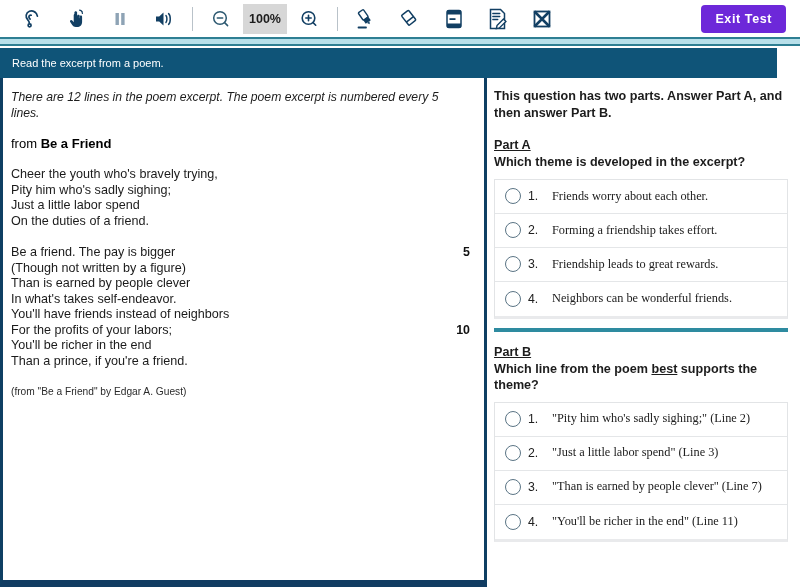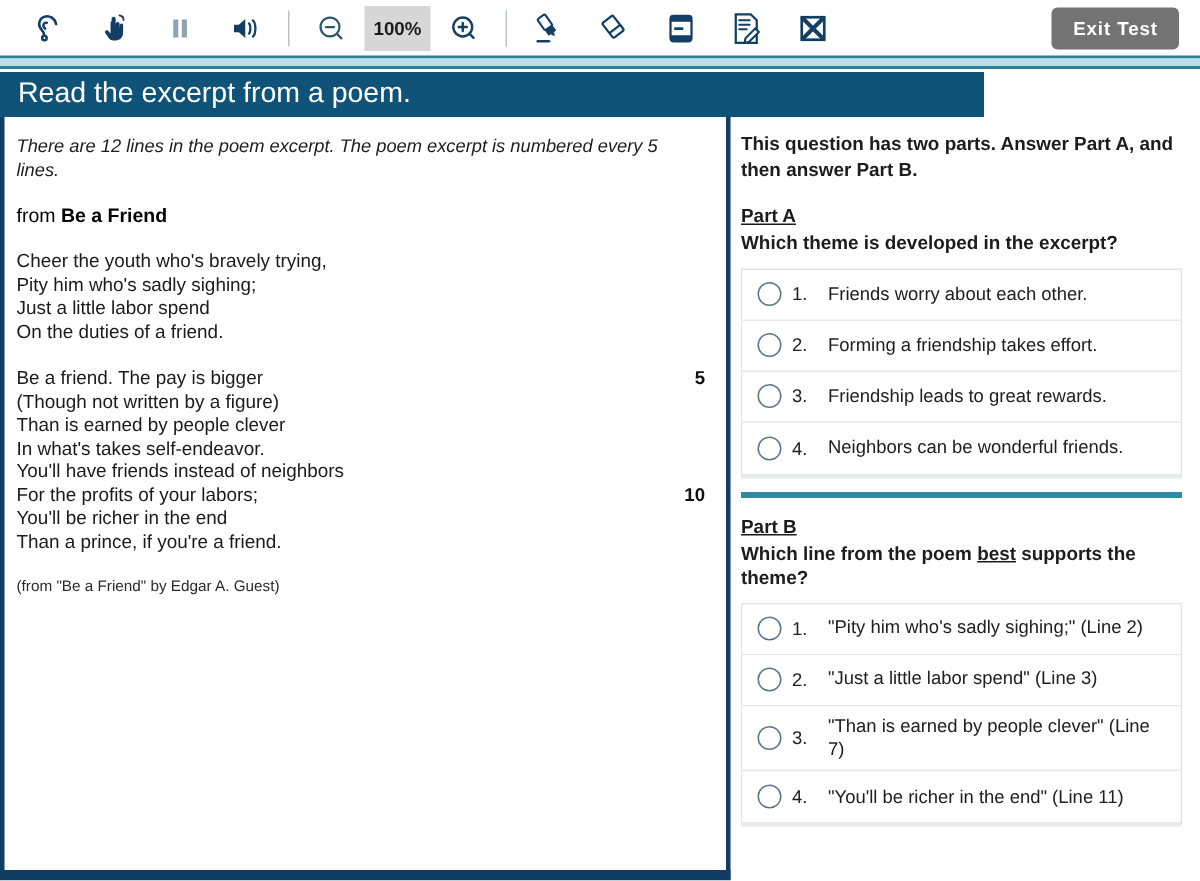--- a/index.html
+++ b/index.html
@@ -70,28 +70,28 @@
     height: 11px;
     background: #ffffff;
     position: relative;
   }
   #toolbar-rule .r1 { position:absolute; left:0; top:0;  width:800px; height:2px; background:#2e7f93; }
   #toolbar-rule .r2 { position:absolute; left:0; top:2px; width:800px; height:5px; background:#b8e0ea; }
   #toolbar-rule .r3 { position:absolute; left:0; top:7px; width:800px; height:2px; background:#2e7f93; }
 
   
   #question-header {
-    width: 656px;
+    width: 777px;
     height: 30px;
     background: #0f5478;
     color: #ffffff;
     display: flex;
     align-items: center;
     padding-left: 12px;
-    font-size: 19px;
+    font-size: 11px;
   }
 
   
   #main {
     position: relative;
     width: 800px;
     height: 509px;
     background: #ffffff;
     display: flex;
   }
@@ -208,20 +208,21 @@
     width: 24px;
     margin-left: 7px;
     font-size: 12.3px;
     color: #202020;
     flex: 0 0 auto;
   }
   .option-text {
     font-size: 12.3px;
     color: #202020;
     line-height: 1.25;
+    font-family: Liberation Serif, serif;
   }
 
   .part-divider {
     margin-top: 9px;
     height: 4px;
     background: #2e8ba0;
     width: 100%;
   }
 </style>
 </head>
@@ -345,21 +346,21 @@
     <span>
       <svg width="26" height="26" viewBox="0 0 26 26">
         <rect x="5.5" y="5.5" width="15" height="15" fill="none" stroke="#123f63" stroke-width="1.8"></rect>
         <path d="M5.5 5.5l15 15M20.5 5.5l-15 15" stroke="#123f63" stroke-width="2.6"></path>
       </svg>
     </span>
   </button>
 
   <div id="toolbar-spacer"></div>
 
-  <button id="exit-test-button" style="background: #737373;">Exit Test</button>
+  <button id="exit-test-button" style="background: #6d28d9;">Exit Test</button>
 </div>
 
 <div id="toolbar-rule">
   <div class="r1"></div>
     <div class="r2"></div>
     <div class="r3"></div>
 </div>
 
 <div id="question-header" style="background: rgb(15, 84, 120);">
   <span>Read the excerpt from a poem.</span>

